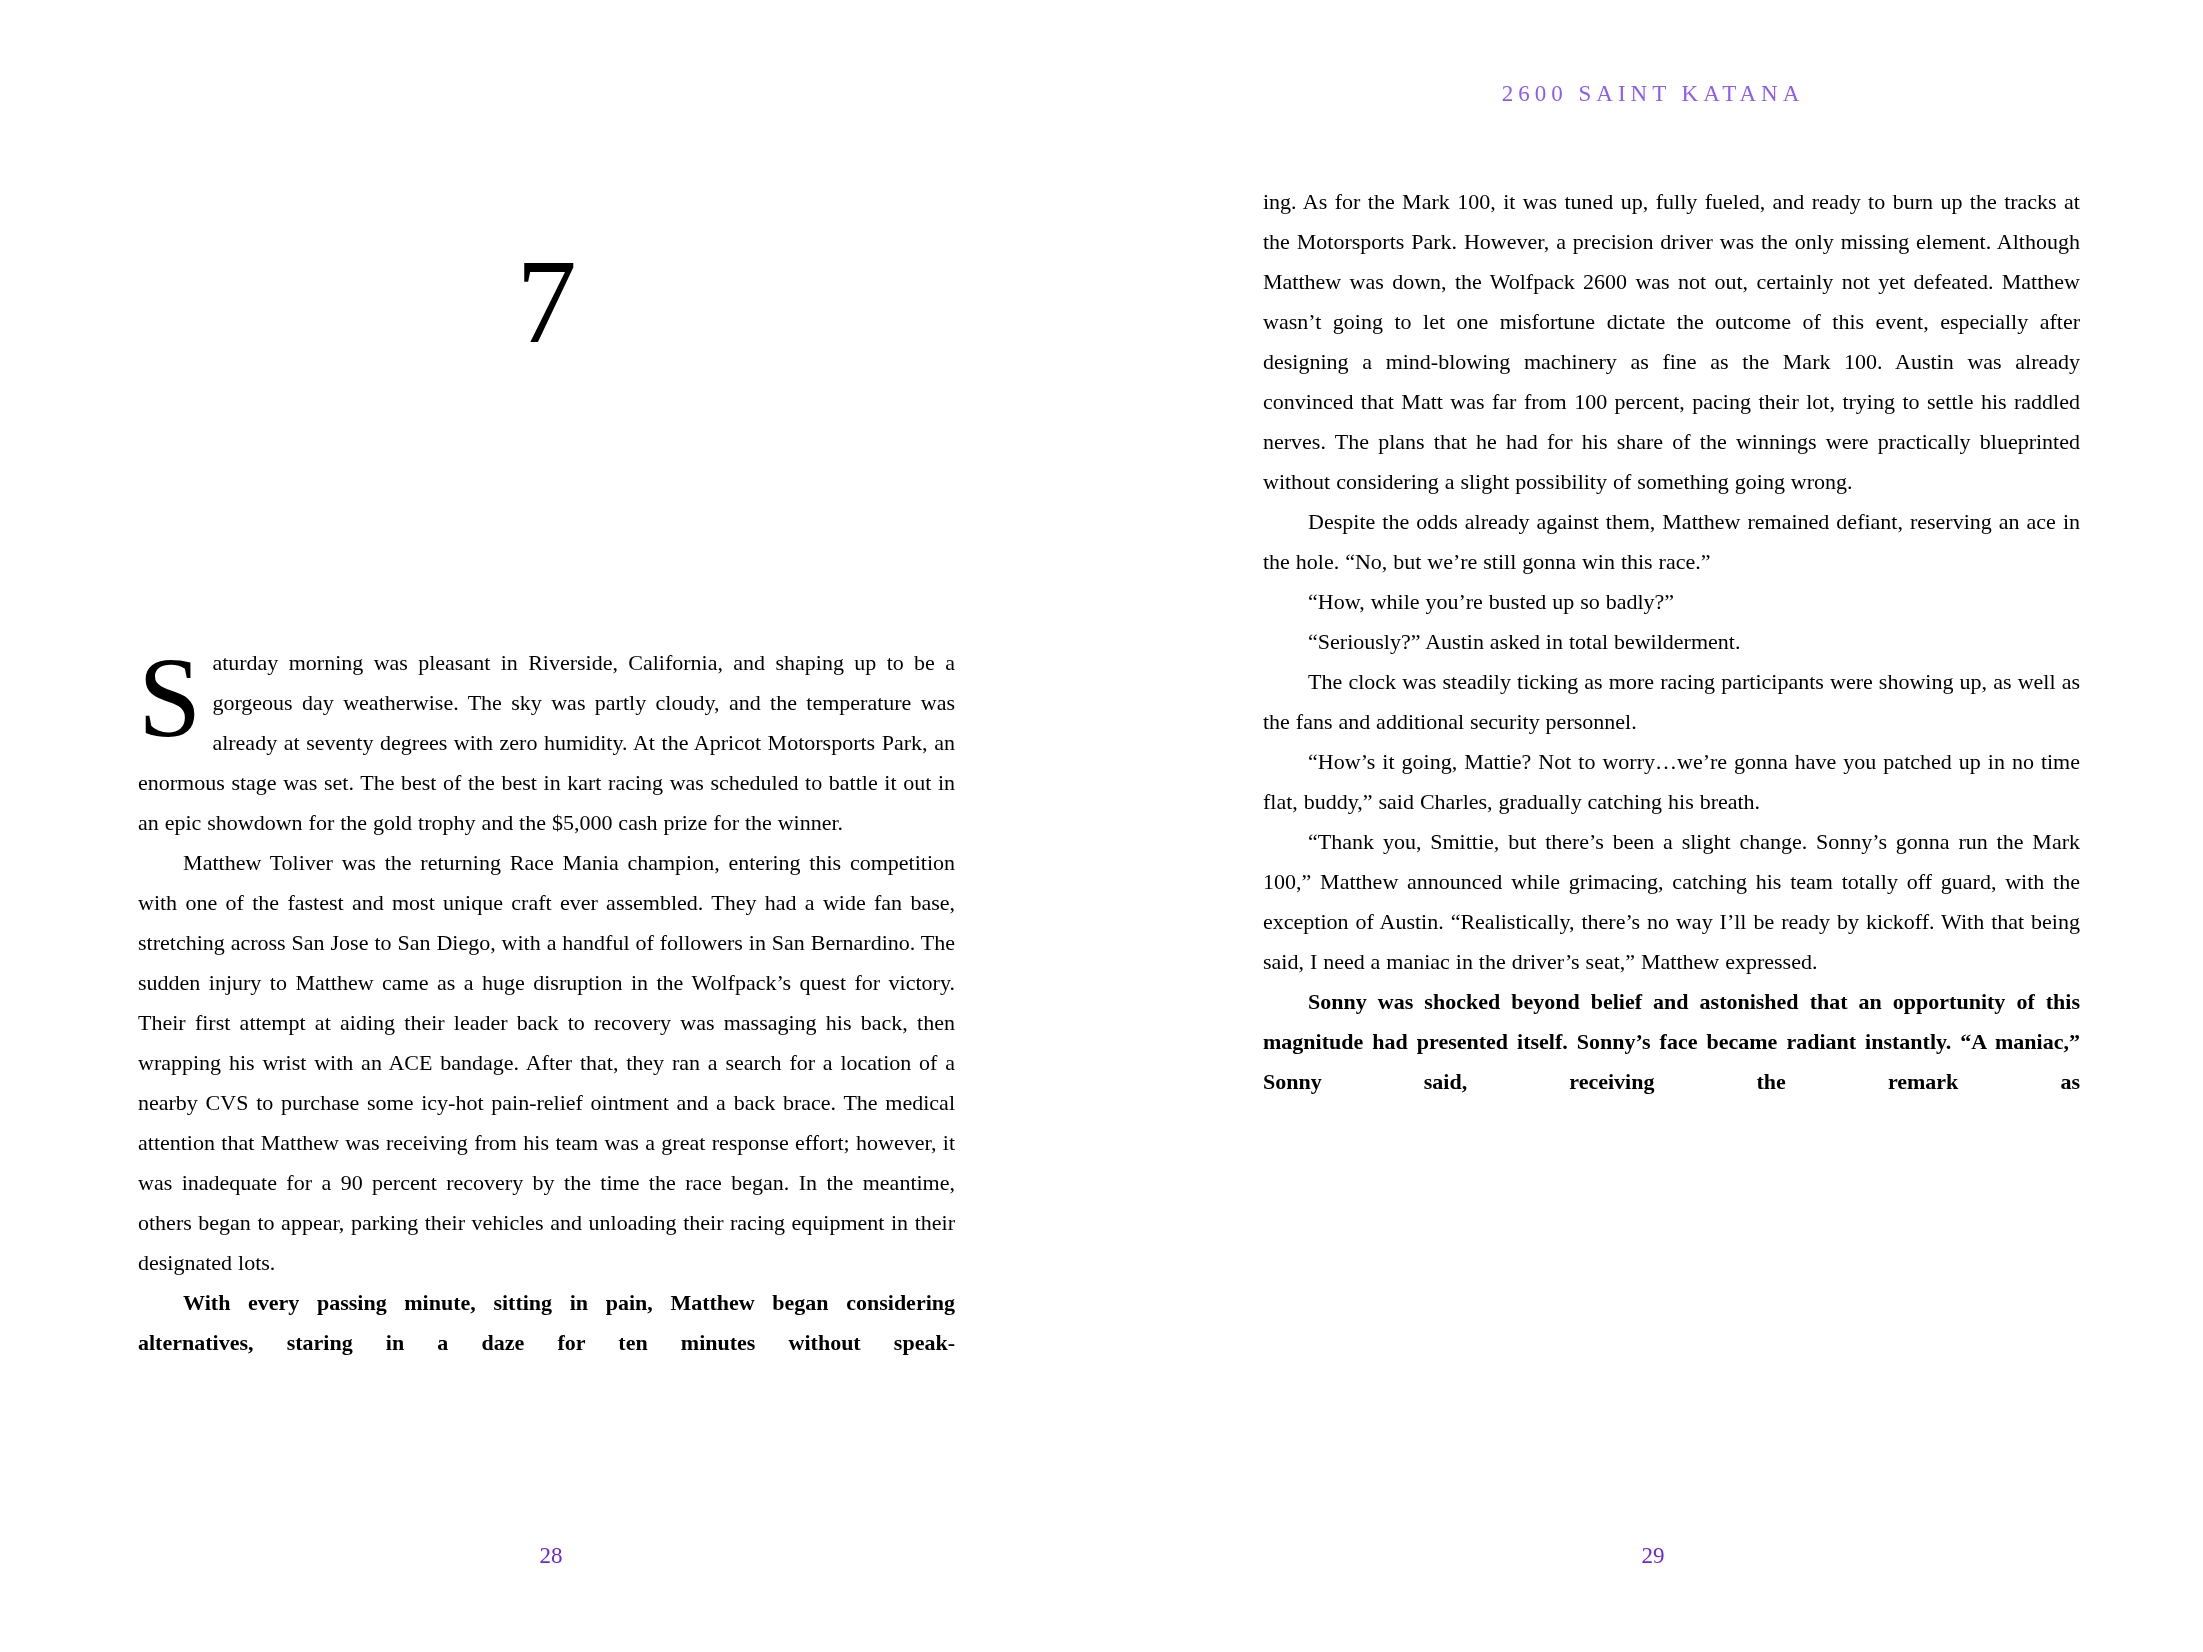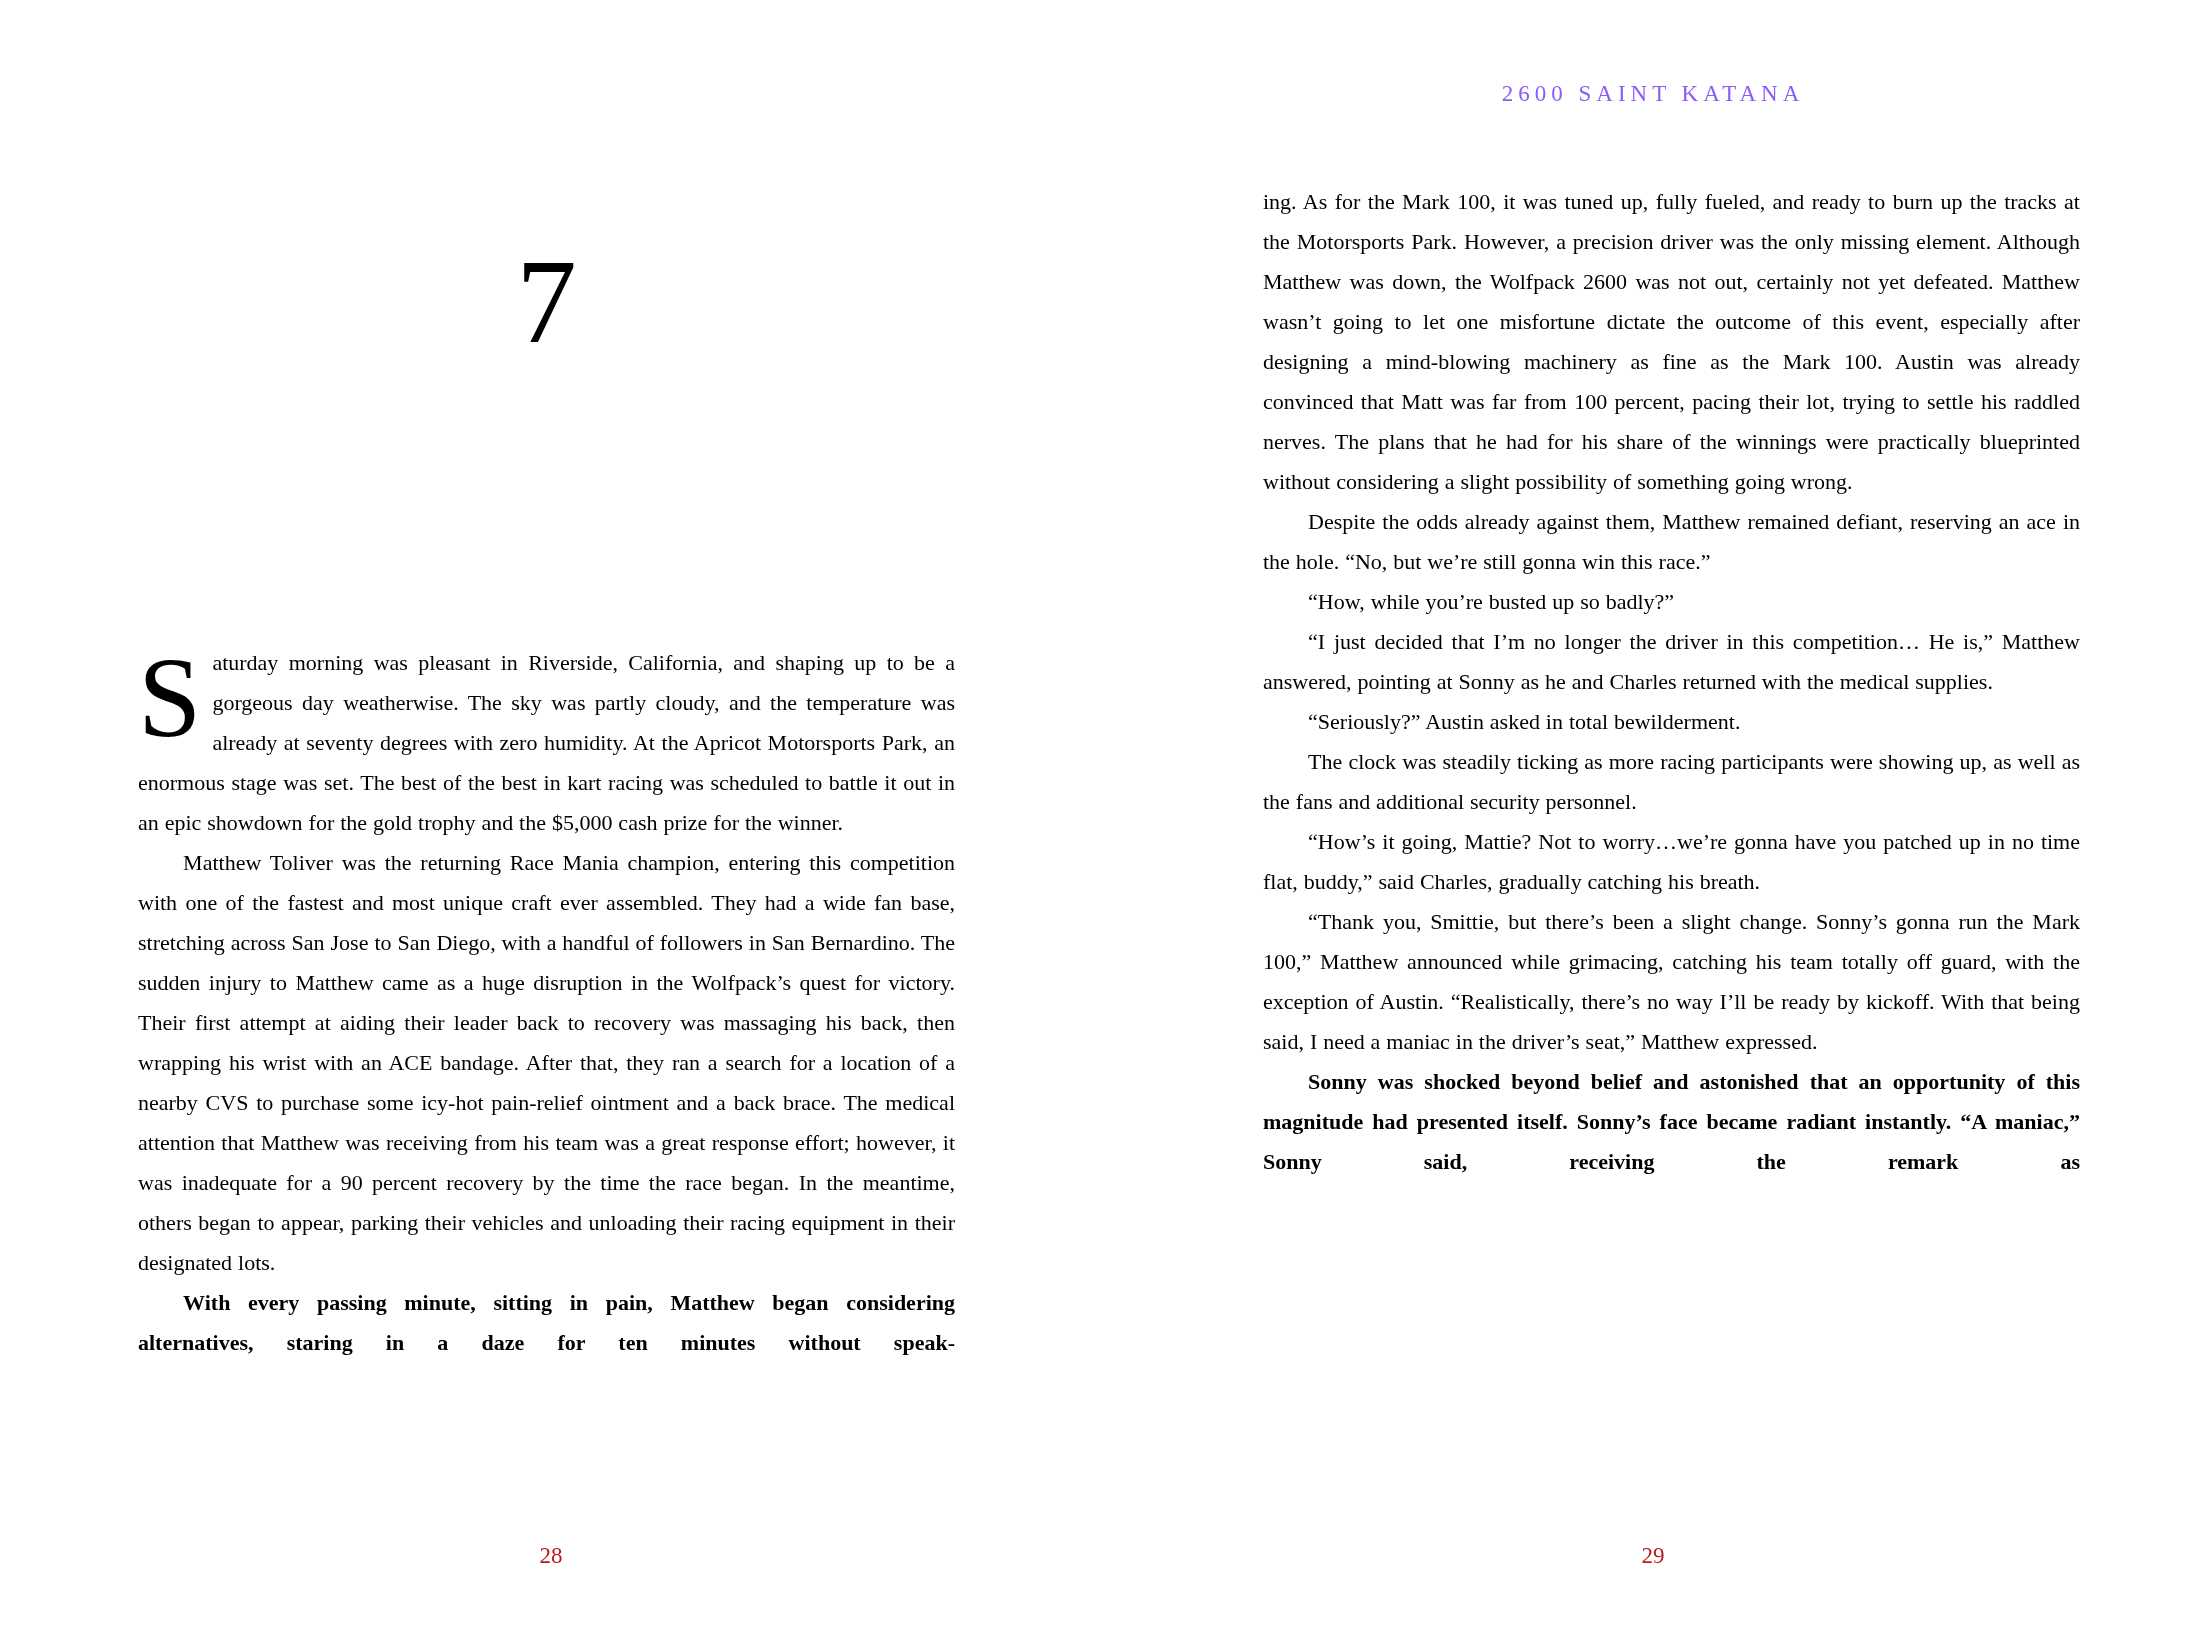--- a/index.html
+++ b/index.html
@@ -102,21 +102,21 @@
   }
 
   
   .folio {
     position: absolute;
     bottom: 84px;
     left: 0;
     width: 1102px;
     text-align: center;
     font-size: 23px;
-    color: #b91c1c;
+    color: #6d28d9;
   }
   .page-left .folio { padding-left: 0px; }
 </style>
 </head>
 <body>
 
 <div class="spread">
 
   <div class="page page-left">
 
@@ -132,21 +132,20 @@
   </div>
 
   <div class="page page-right">
 
     <div class="running-head">2600 Saint Katana</div>
 
     <div class="column">
       <p class="no-indent">ing. As for the Mark 100, it was tuned up, fully fueled, and ready to burn up the tracks at the Motorsports Park. However, a precision driver was the only missing element. Although Matthew was down, the Wolfpack 2600 was not out, certainly not yet defeated. Matthew wasn’t going to let one misfortune dictate the outcome of this event, especially after designing a mind-blowing machinery as fine as the Mark 100. Austin was already convinced that Matt was far from 100 percent, pacing their lot, trying to settle his raddled nerves. The plans that he had for his share of the winnings were practically blueprinted without considering a slight possibility of something going wrong.</p>
       <p>Despite the odds already against them, Matthew remained defiant, reserving an ace in the hole. “No, but we’re still gonna win this race.”</p>
       <p>“How, while you’re busted up so badly?”</p>
-      <p>“I just decided that I’m no longer the driver in this competition… He is,” Matthew answered, pointing at Sonny as he and Charles returned with the medical supplies.</p>
       <p>“Seriously?” Austin asked in total bewilderment.</p>
       <p>The clock was steadily ticking as more racing participants were showing up, as well as the fans and additional security personnel.</p>
       <p>“How’s it going, Mattie? Not to worry…we’re gonna have you patched up in no time flat, buddy,” said Charles, gradually catching his breath.</p>
       <p>“Thank you, Smittie, but there’s been a slight change. Sonny’s gonna run the Mark 100,” Matthew announced while grimacing, catching his team totally off guard, with the exception of Austin. “Realistically, there’s no way I’ll be ready by kickoff. With that being said, I need a maniac in the driver’s seat,” Matthew expressed.</p>
       <p class="justify-last">Sonny was shocked beyond belief and astonished that an opportunity of this magnitude had presented itself. Sonny’s face became radiant instantly. “A maniac,” Sonny said, receiving the remark as</p>
     </div>
 
     <div class="folio">29</div>
   </div>
 

